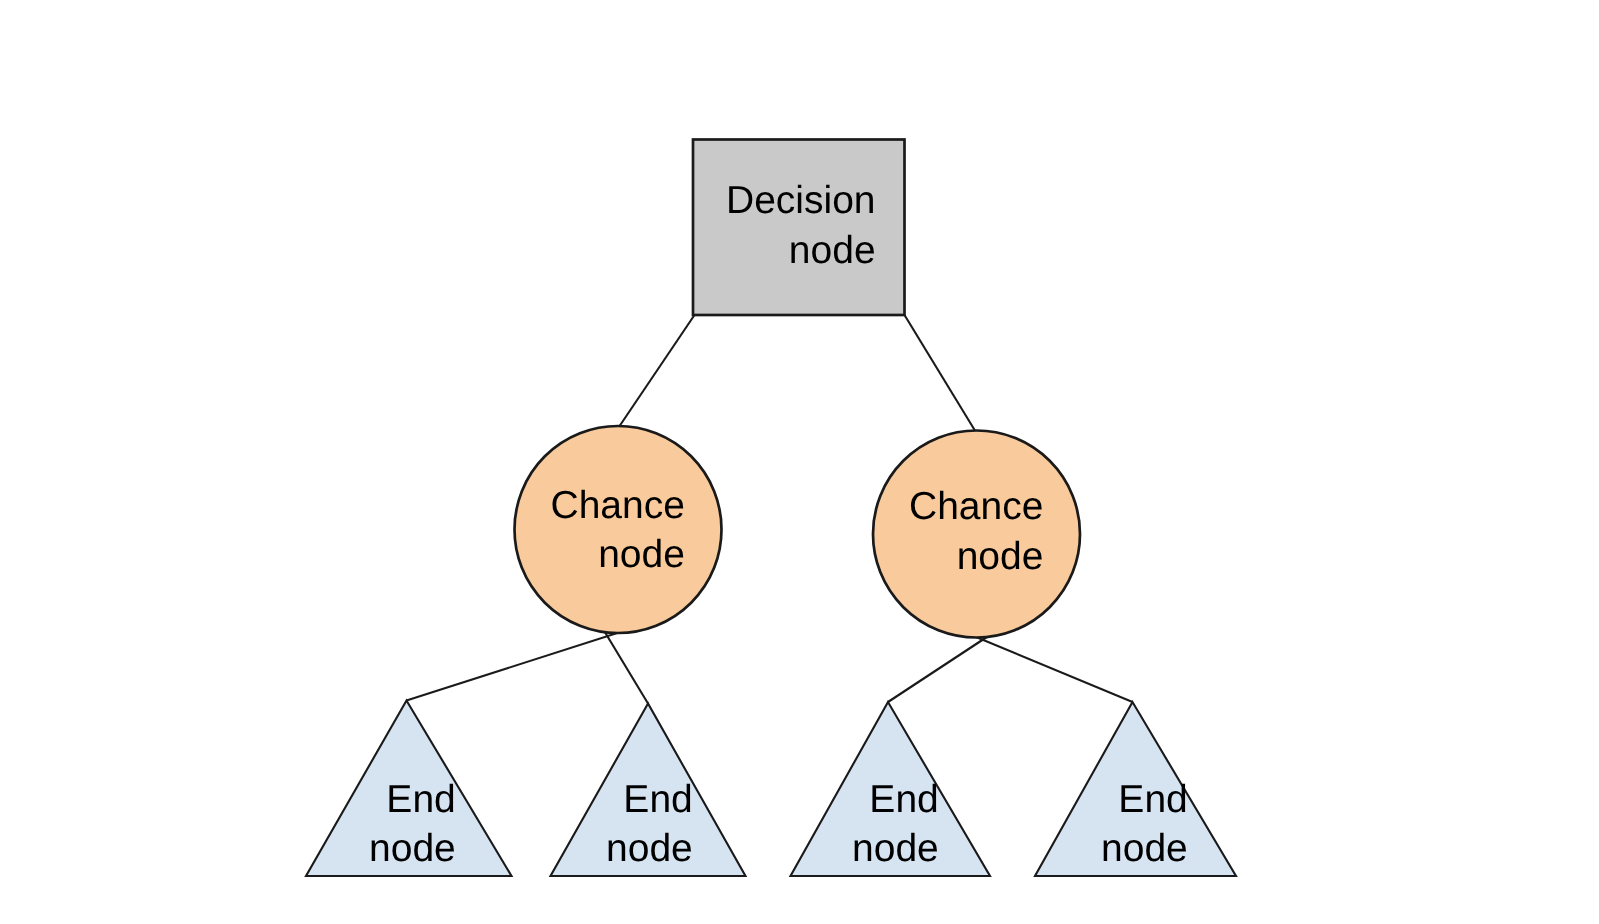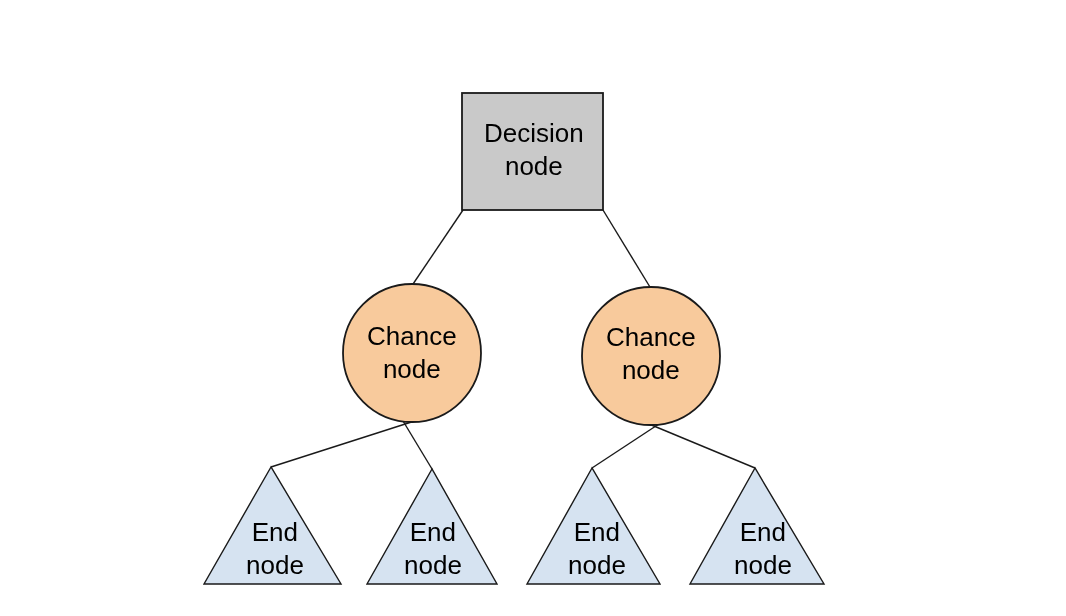--- a/index.html
+++ b/index.html
@@ -19,21 +19,21 @@
     position: absolute;
     left: 0;
     top: 0;
   }
   .label {
     position: absolute;
     font-size: 26px;
     line-height: 33px;
     color: #000000;
     white-space: pre-line;
-    text-align: center;
+    text-align: right;
     letter-spacing: 0;
   }
 </style>
 </head>
 <body>
 
 <div class="stage">
 
   <svg width="1066" height="616" viewBox="0 0 1066 616">
 

